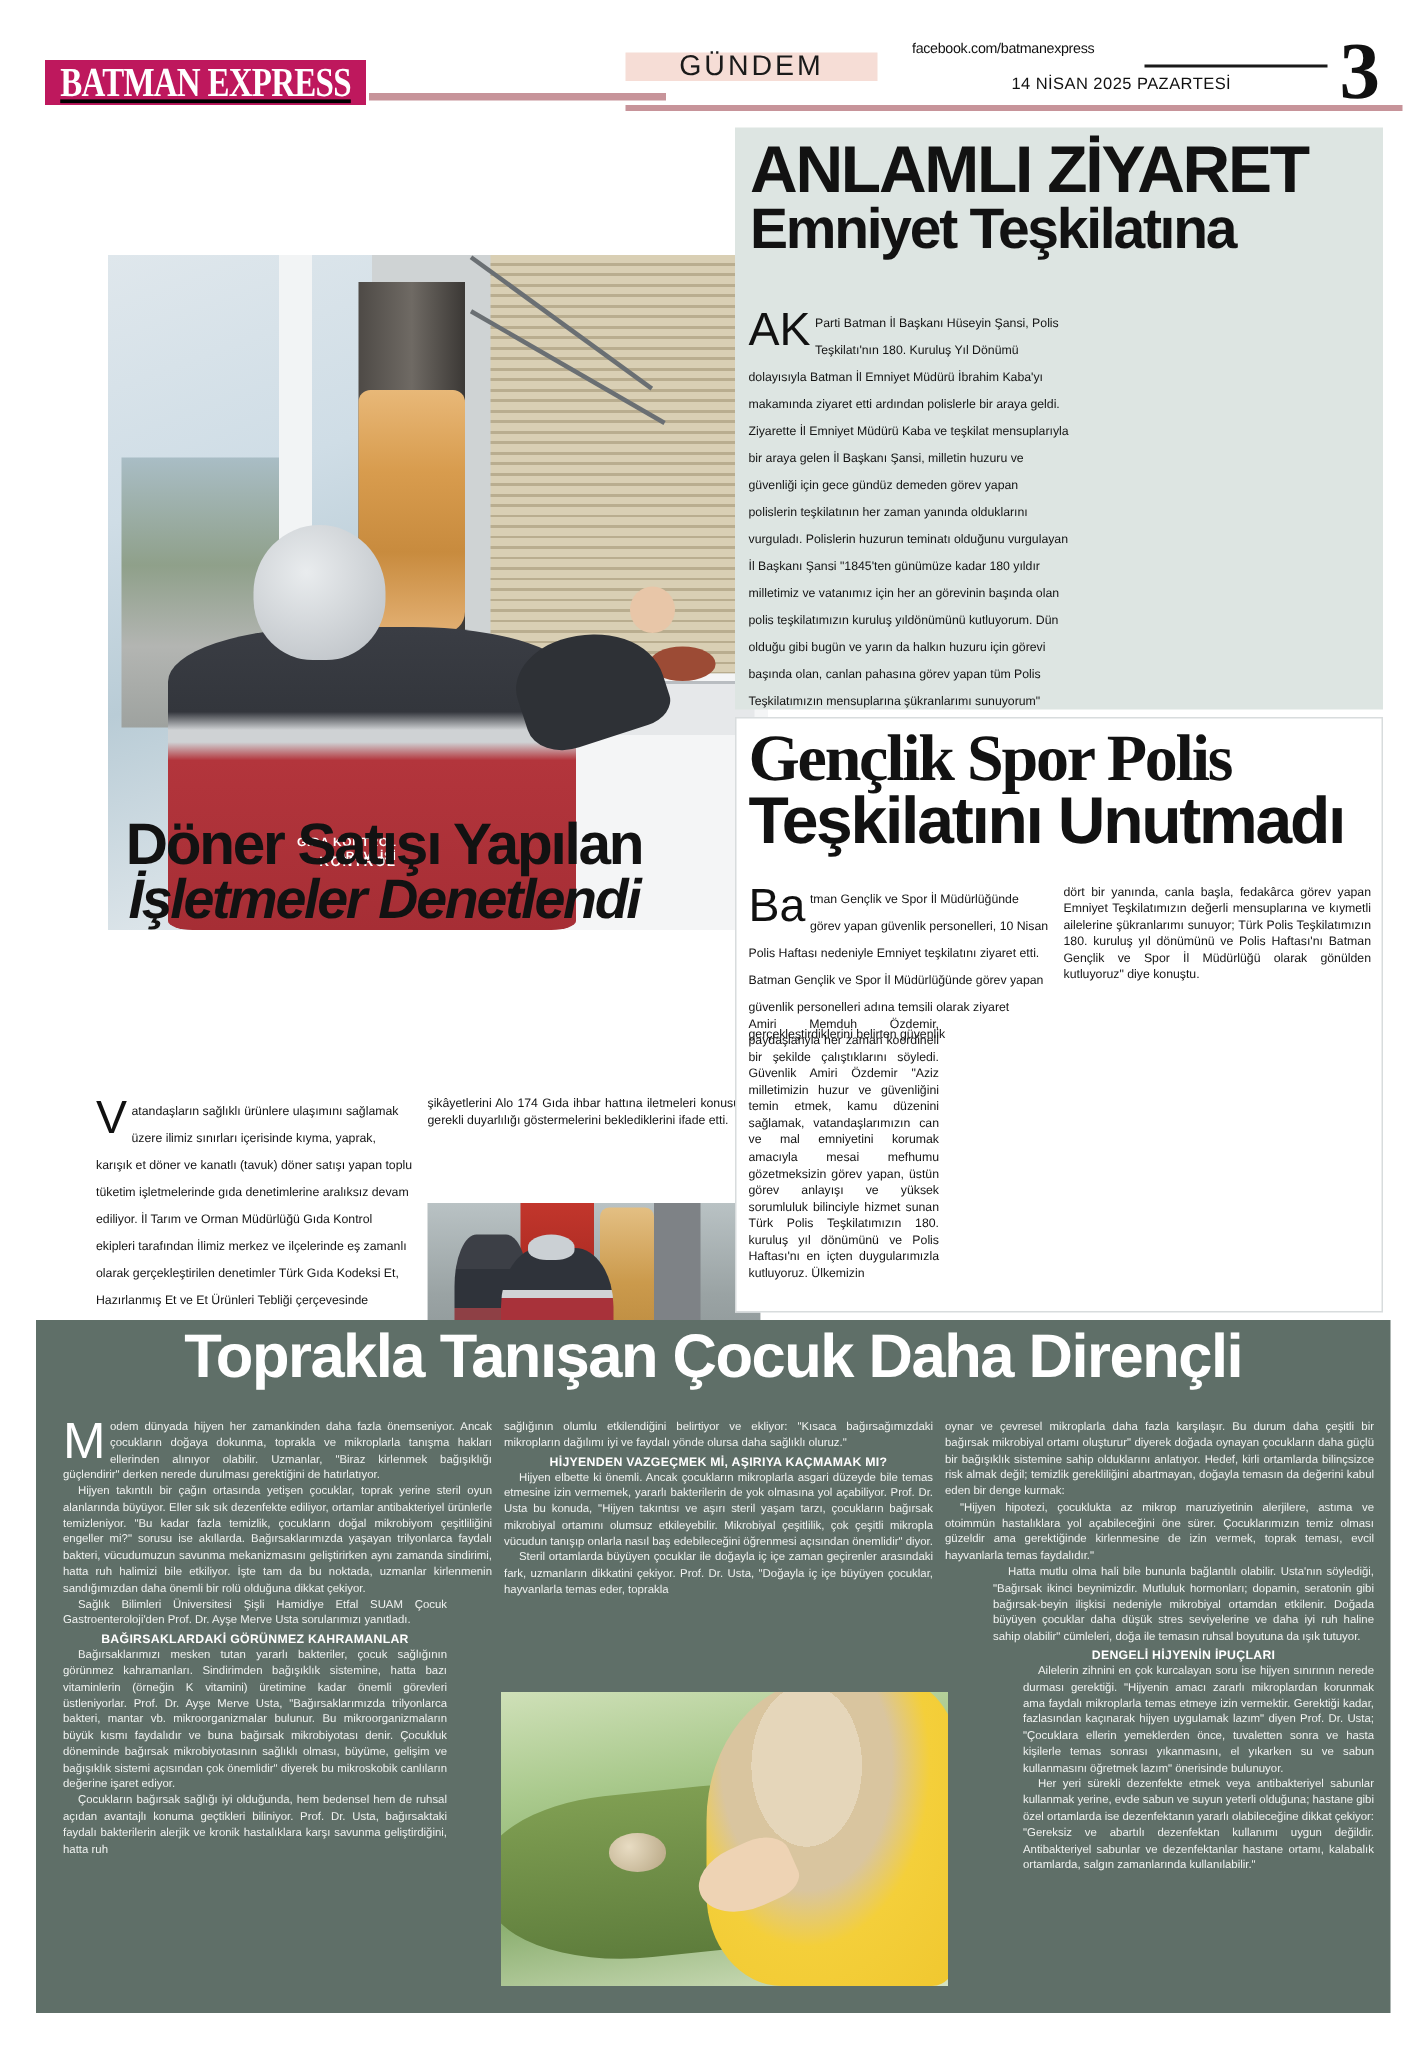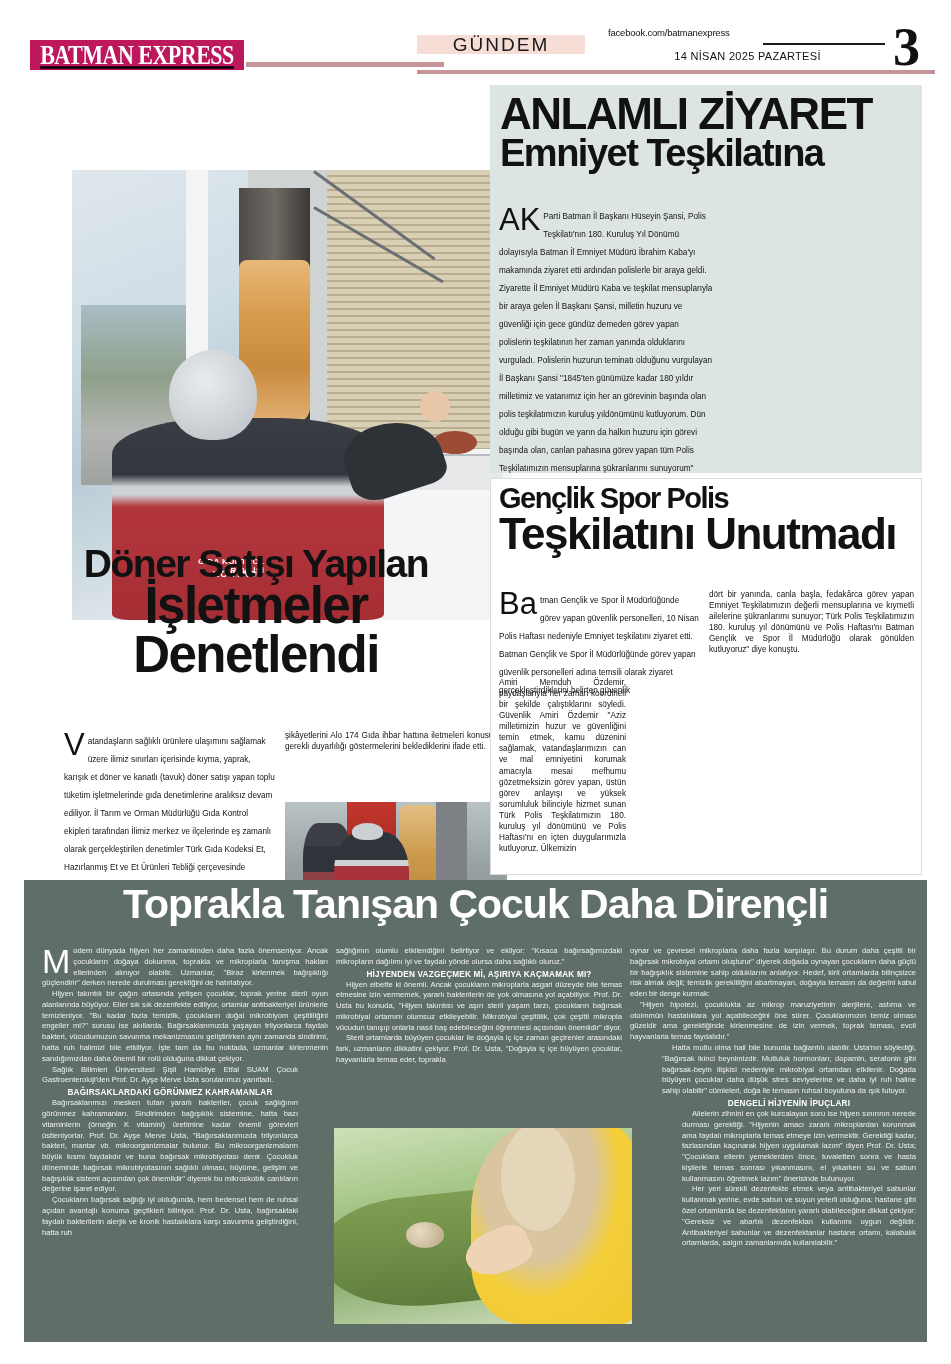--- a/index.html
+++ b/index.html
@@ -116,28 +116,28 @@
   .art-emniyet .hl-line.b { font-size:44px; }
   .art-emniyet .body { position:absolute; left:9px; top:120px; width:214px; }
   .dropcap { float:left; font-size:31px; line-height:25px; font-weight:500; padding:2px 3px 0 0; color:#111; }
   .bodytxt { font-size:8.2px; line-height:1.35; text-align:justify; color:#141414; }
 
   
   .art-doner { position:absolute; left:36px; top:85px; width:440px; height:790px; }
   .doner-hl { position:absolute; left:0; top:448px; width:440px;margin-top:12px; }
   .doner-hl .hl-line { text-align:center; }
   .doner-hl .hl-line.a { font-size:39px; }
-  .doner-hl .hl-line.b { font-size:51px; }
+  .doner-hl .hl-line.b { font-size:37px;font-style:italic; }
   .doner-col1 { position:absolute; left:28px; top:645px; width:212px; }
   .doner-col2 { position:absolute; left:249px; top:645px; width:222px; }
 
   
   .art-genclik { position:absolute; left:490px; top:478px; width:432px; height:397px; background:#ffffff; border:1px solid #d8dcdd; }
   .art-genclik .hl { padding:6px 8px 0 8px; }
-  .art-genclik .hl-line.a { font-size:29px; }
+  .art-genclik .hl-line.a { font-size:44px;font-family:Liberation Serif, serif; }
   .art-genclik .hl-line.b { font-size:44px; }
   .gen-intro-l { position:absolute; left:8px; top:110px; width:202px; }
   .gen-intro-r { position:absolute; left:218px; top:110px; width:205px; }
   .gen-col { position:absolute; left:8px; top:198px; width:127px; }
 
   
   .art-toprak { position:absolute; left:24px; top:880px; width:903px; height:462px; background:#5f6f68; }
   .toprak-hl { position:absolute; left:0; top:4px; width:903px; text-align:center;
     color:#ffffff; font-weight:bold; font-size:41px; letter-spacing:-1px; line-height:1; }
   .t-col { position:absolute; top:946px; width:286px; }

